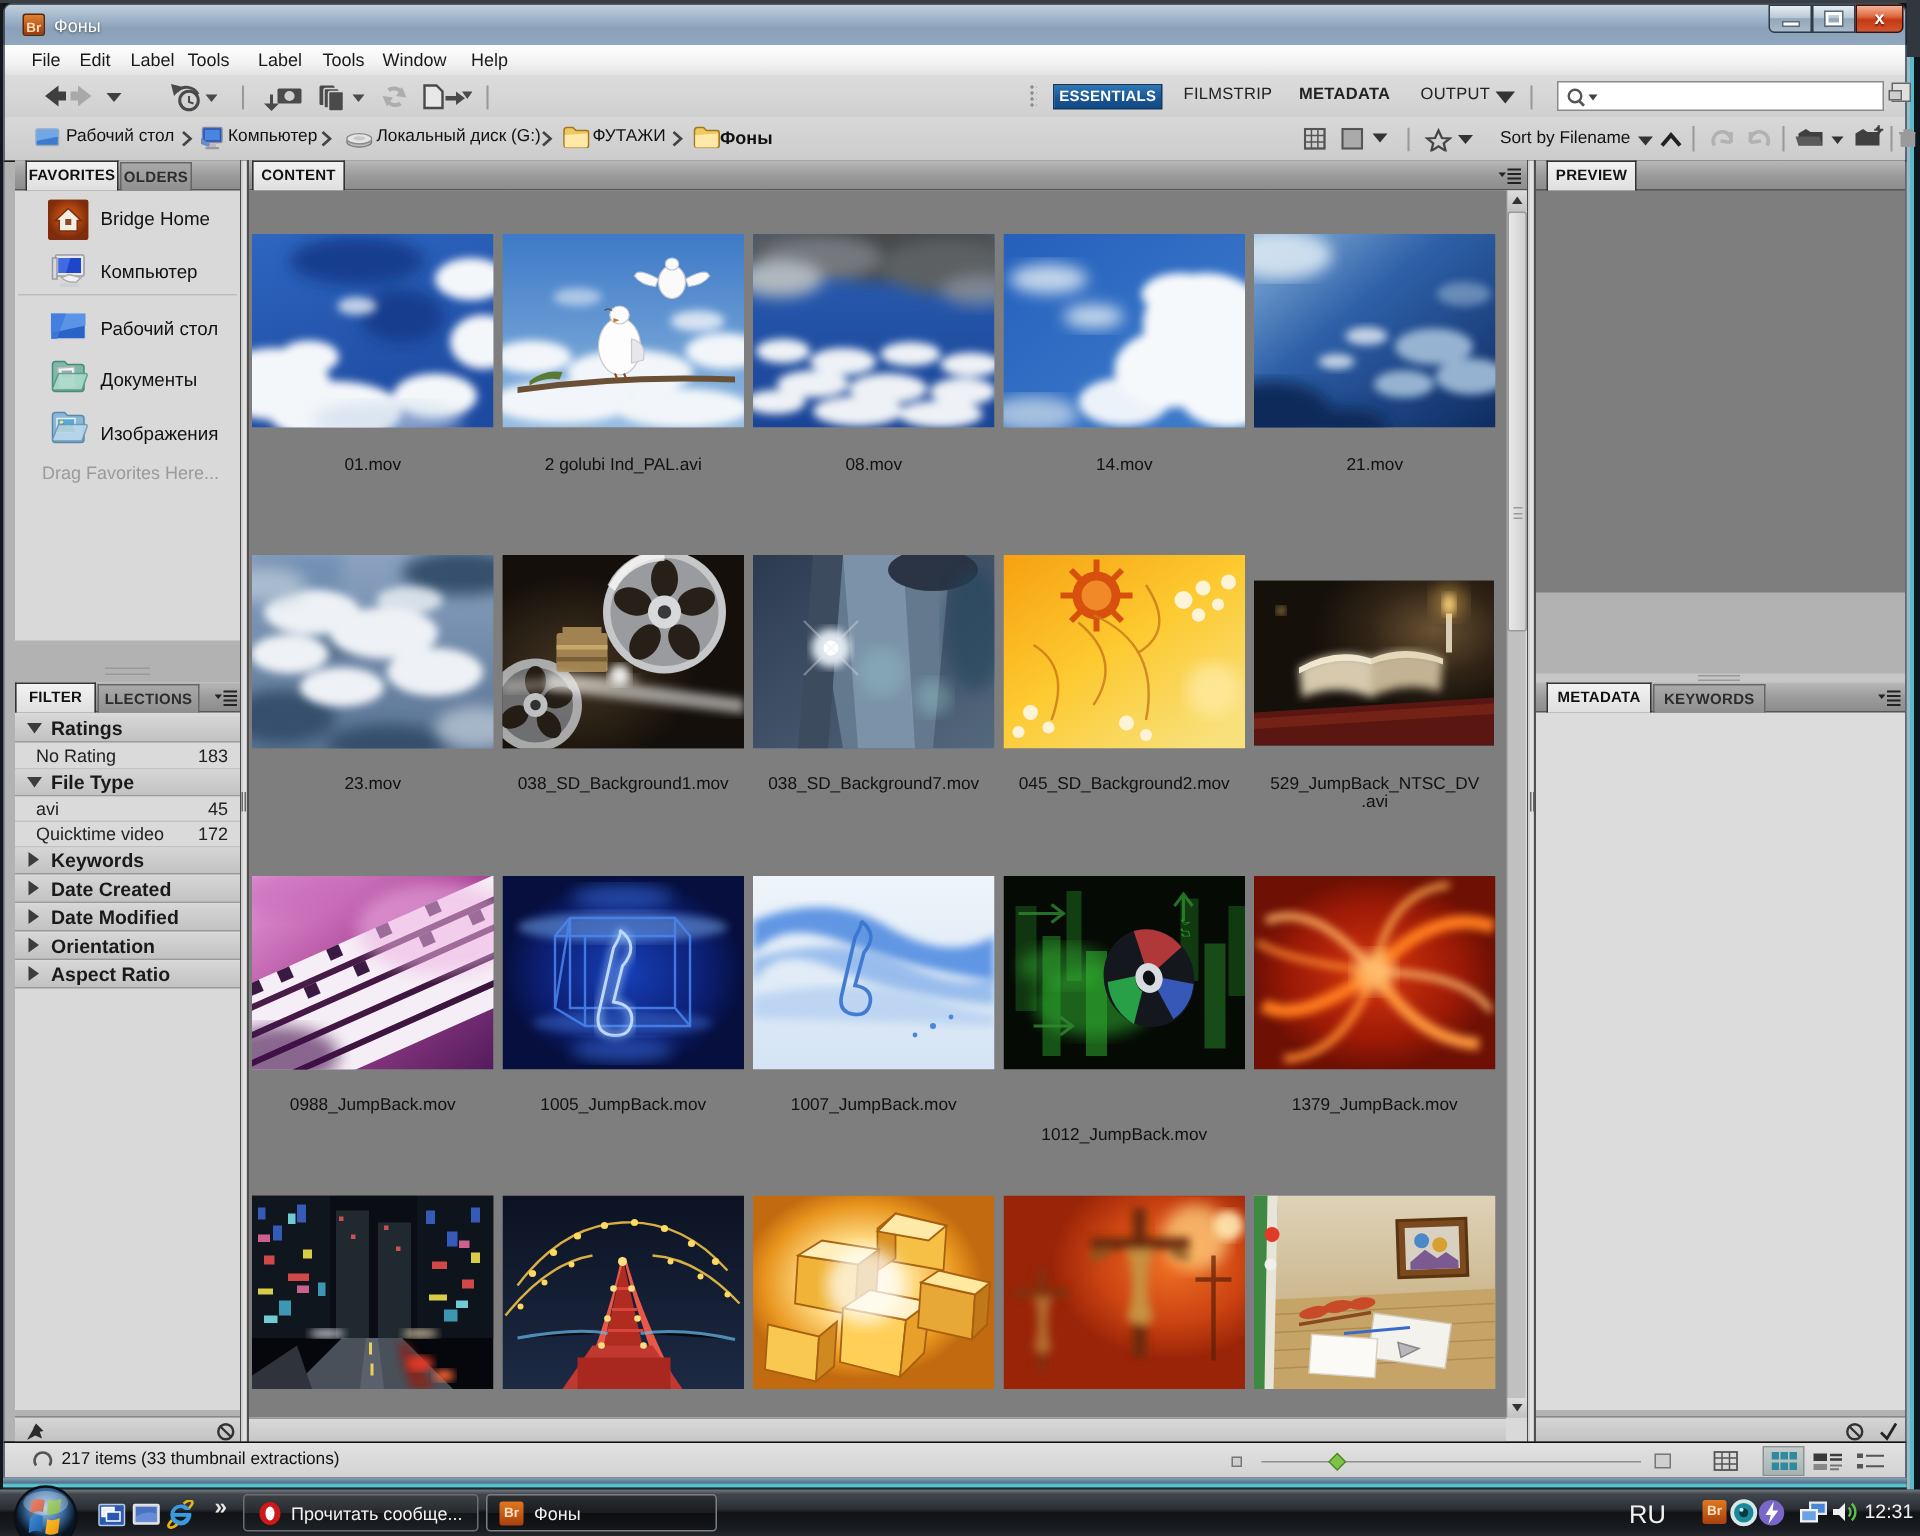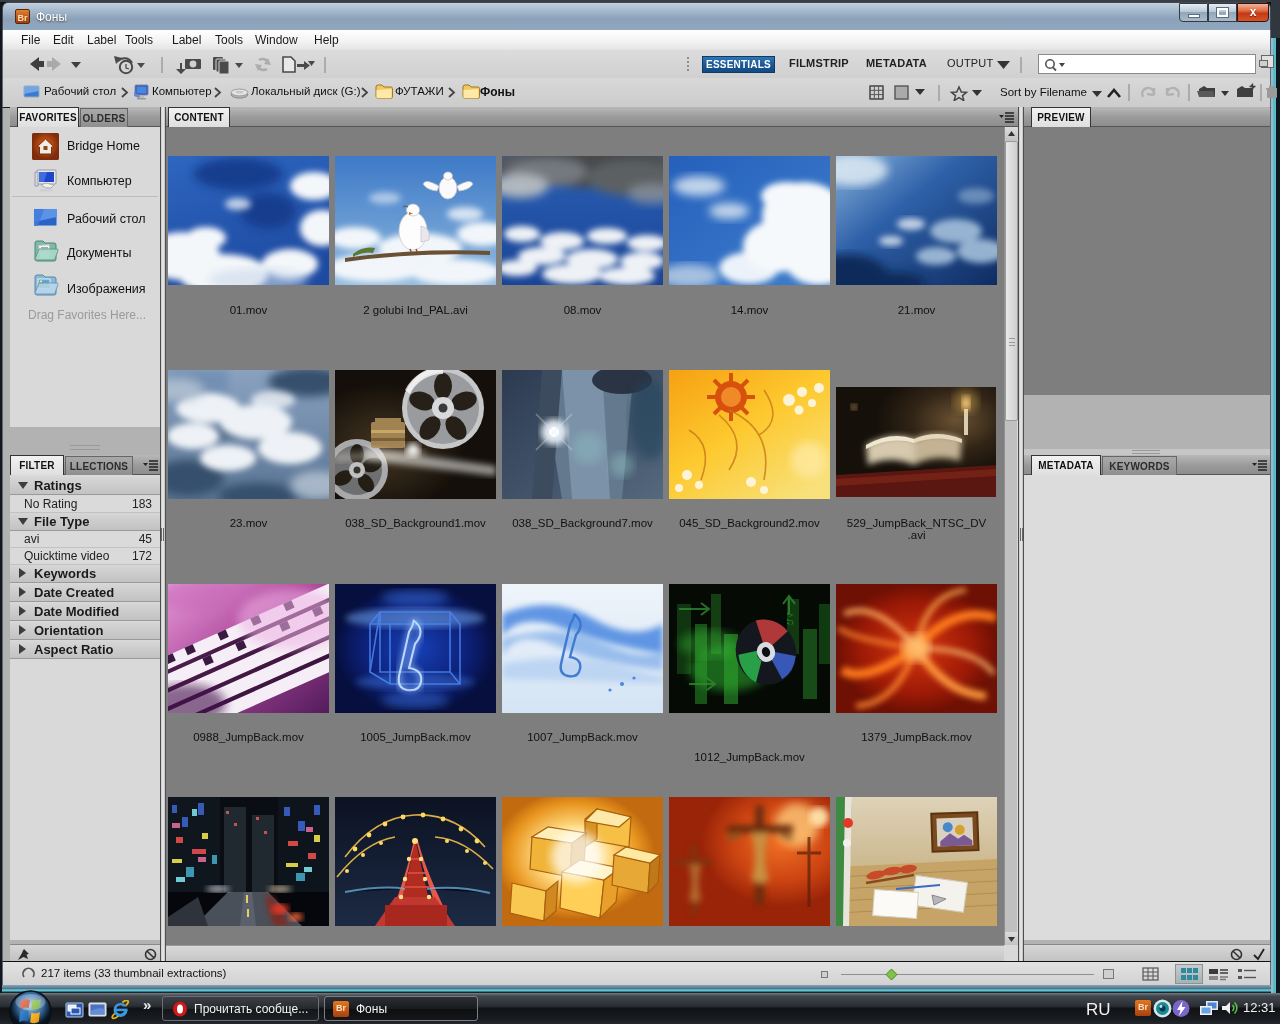--- a/index.html
+++ b/index.html
@@ -133,21 +133,21 @@
       <path d="M272 9 L279 9 L279 6 L285 10.5 L279 15 L279 12 L272 12 Z" fill="#4a4a4a"></path>
     </g>
     <path d="M283 6 L290 6 L286.5 11 Z" fill="#4a4a4a"></path>
   </svg>
   <line></line>
   <svg class="abs" style="left:318px;top:5px" width="10" height="20">
       <line x1="4" y1="2" x2="4" y2="18" stroke="#9a9a9a" stroke-width="1.4"></line>
     </svg>
   <div class="abs" style="left:683px;top:6px;width:5px;height:16px;background-image:radial-gradient(circle,#8f8f8f 1px,transparent 1.2px);background-size:4px 4px"></div>
   <div class="abs" style="left:699px;top:6px;width:73px;height:17px;background:linear-gradient(180deg,#2e77b5 0%,#1a5693 55%,#124a84 100%);border:1px solid #0d3a66;color:#fff;font-weight:bold;font-size:10px;text-align:center;line-height:16px;letter-spacing:.2px">ESSENTIALS</div>
-  <div class="abs" style="left:786px;top:7px;font-weight:bold;font-size:11px;color:#222;letter-spacing:.2px">FILMSTRIP</div>
+  <div class="abs" style="left:786px;top:7px;font-weight:normal;font-size:11px;color:#222;letter-spacing:.2px">FILMSTRIP</div>
   <div class="abs" style="left:863px;top:7px;font-weight:bold;font-size:11px;color:#222;letter-spacing:.2px">METADATA</div>
   <div class="abs" style="left:944px;top:7px;font-weight:normal;font-size:11px;color:#222;letter-spacing:.2px">OUTPUT</div>
   <svg class="abs" style="left:992px;top:9px" width="18" height="12">
       <path d="M2 2 L15 2 L8.5 10 Z" fill="#333"></path>
     </svg>
   <svg class="abs" style="left:1014px;top:5px" width="10" height="20">
       <line x1="4" y1="2" x2="4" y2="18" stroke="#9a9a9a" stroke-width="1.4"></line>
     </svg>
   <div class="abs" style="left:1035px;top:4px;width:218px;height:20px;background:#fff;border:1px solid #8a8a8a">
     <svg class="abs" style="left:4px;top:3px" width="26" height="14" viewBox="0 0 26 14">

